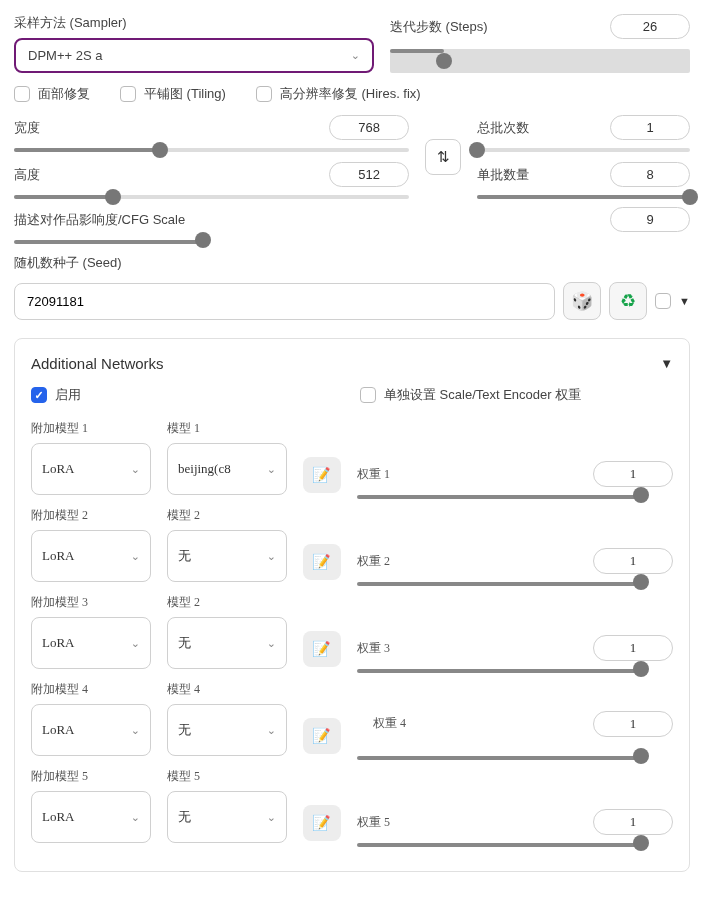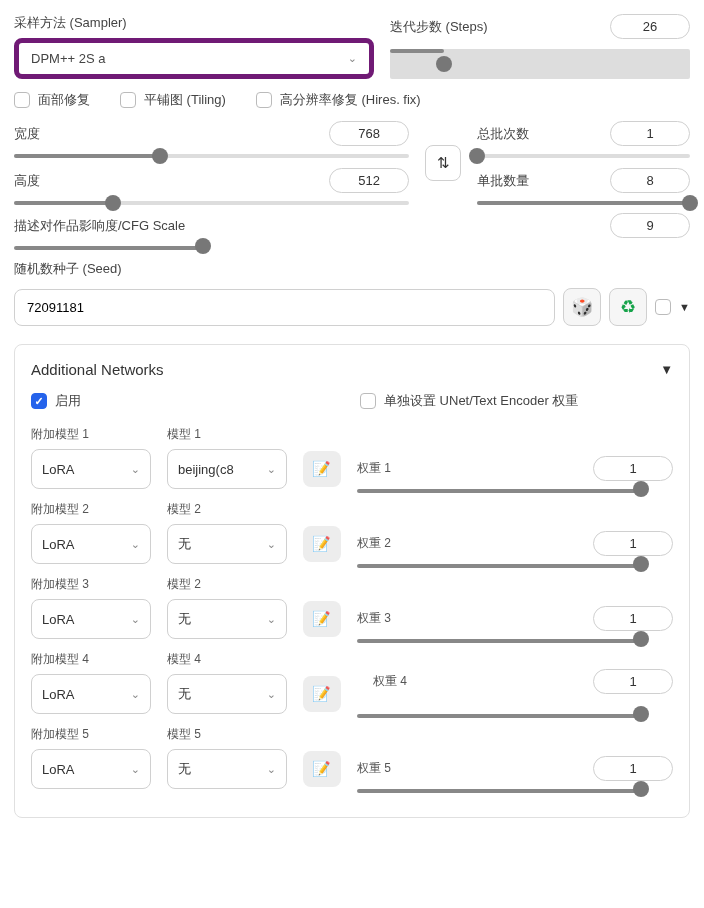--- a/index.html
+++ b/index.html
@@ -1,47 +1,47 @@
 <!DOCTYPE html>
 <html><head>
 <meta charset="utf-8">
 <style>
 * { box-sizing: border-box; margin: 0; padding: 0; }
 body { font-family: -apple-system, BlinkMacSystemFont, "Segoe UI", sans-serif; font-size: 13px; color: #333; background: #fff; padding: 14px; width: 704px; }
 .row { display: flex; gap: 16px; margin-bottom: 8px; }
 .col { display: flex; flex-direction: column; }
 .label { color: #444; font-size: 13px; margin-bottom: 6px; }
-.select-box, .input-box { border: 5px solid #701a75; border-radius: 8px; padding: 8px 12px; background: #fff; display: flex; align-items: center; justify-content: space-between; font-size: 13px; color: #444; }
+.select-box, .input-box { border: 2px solid #701a75; border-radius: 8px; padding: 8px 12px; background: #fff; display: flex; align-items: center; justify-content: space-between; font-size: 13px; color: #444; }
 .select-box { cursor: pointer; }
 .chev { font-size: 11px; color: #888; }
 .value-pill { border: 1px solid #d0d0d0; border-radius: 16px; padding: 4px 0; text-align: center; width: 80px; font-size: 13px; background: #fff; }
 .slider-row { display: flex; align-items: center; gap: 12px; }
 .slider-track { position: relative; height: 4px; background: #ddd; border-radius: 2px; flex: 1; }
 .slider-fill { position: absolute; left: 0; top: 0; height: 4px; background: #888; border-radius: 2px; }
 .slider-thumb { position: absolute; top: 50%; width: 16px; height: 16px; background: #777; border-radius: 50%; transform: translate(-50%, -50%); }
 .checkbox-row { display: flex; gap: 30px; margin: 12px 0; align-items: center; }
 .checkbox-item { display: flex; align-items: center; gap: 8px; font-size: 13px; color: #444; }
 .checkbox { width: 16px; height: 16px; border: 1.5px solid #bbb; border-radius: 4px; background: #fff; display: inline-flex; align-items: center; justify-content: center; }
 .checkbox.checked { background: #2563eb; border-color: #2563eb; color: #fff; font-size: 11px; font-weight: bold; }
 .swap-btn { width: 36px; height: 36px; border: 1px solid #d0d0d0; border-radius: 8px; display: flex; align-items: center; justify-content: center; font-size: 15px; background: #fff; }
 .seed-row { display: flex; gap: 8px; align-items: center; margin-top: 4px; }
 .seed-input { flex: 1; border: 1px solid #d0d0d0; border-radius: 8px; padding: 10px 12px; font-size: 13px; }
 .icon-btn { width: 38px; height: 38px; border: 1px solid #d0d0d0; border-radius: 8px; background: #f6f6f6; display: flex; align-items: center; justify-content: center; font-size: 18px; }
 .small-check { width: 16px; height: 16px; border: 1.5px solid #bbb; border-radius: 4px; }
 .triangle-down { font-size: 11px; color: #333; }
 .panel { border: 1px solid #e0e0e0; border-radius: 8px; padding: 16px; margin-top: 18px; }
 .panel-header { display: flex; justify-content: space-between; align-items: center; margin-bottom: 14px; }
 .panel-title { font-size: 15px; color: #333; }
-.addnet-row { display: flex; gap: 16px; margin-bottom: 12px; align-items: flex-end; }
+.addnet-row { display: flex; gap: 16px; margin-bottom: 12px; align-items: flex-end; font-family: Liberation Serif, serif; }
 .addnet-col1 { width: 120px; }
 .addnet-col2 { width: 120px; }
 .addnet-col3 { width: 38px; display: flex; align-items: flex-end; padding-bottom: 2px; }
 .addnet-col4 { flex: 1; }
 .small-label { font-size: 12px; color: #555; margin-bottom: 6px; }
-.sel-sm { border: 1px solid #d0d0d0; border-radius: 8px; padding: 8px 10px; background: #fff; display: flex; align-items: center; justify-content: space-between; font-size: 13px; height: 40px; }
+.sel-sm { border: 1px solid #d0d0d0; border-radius: 8px; padding: 8px 10px; background: #fff; display: flex; align-items: center; justify-content: space-between; font-size: 13px; height: 52px; }
 .edit-btn { width: 38px; height: 36px; border-radius: 8px; background: #ededed; display: flex; align-items: center; justify-content: center; font-size: 15px; }
 .refresh-btn { width: 100%; padding: 14px; border: 1px solid #d0d0d0; border-radius: 8px; background: #f4f4f4; text-align: center; font-size: 15px; font-weight: 600; color: #333; margin-top: 8px; }
 .weight-block { display: flex; flex-direction: column; }
 .weight-header { display: flex; justify-content: space-between; align-items: center; margin-bottom: 8px; }
 </style>
 </head>
 <body>
 
 <div class="row">
   <div class="col" style="flex:1.2">
@@ -159,21 +159,21 @@
     <span class="panel-title">Additional Networks</span>
     <span class="triangle-down" style="font-size:13px">▼</span>
   </div>
   <div class="row" style="margin-bottom:16px">
     <div class="checkbox-item" style="flex:1">
       <span class="checkbox checked">✓</span>
       <span>启用</span>
     </div>
     <div class="checkbox-item" style="flex:1">
       <span class="checkbox"></span>
-      <span>单独设置 UNet/Text Encoder 权重</span>
+      <span>单独设置 Scale/Text Encoder 权重</span>
     </div>
   </div>
 
   <div id="addnet-rows">
       <div class="addnet-row">
         <div class="addnet-col1">
           <div class="small-label">附加模型 1</div>
           <div class="sel-sm">
             <span>LoRA</span>
             <span class="chev">⌄</span>

